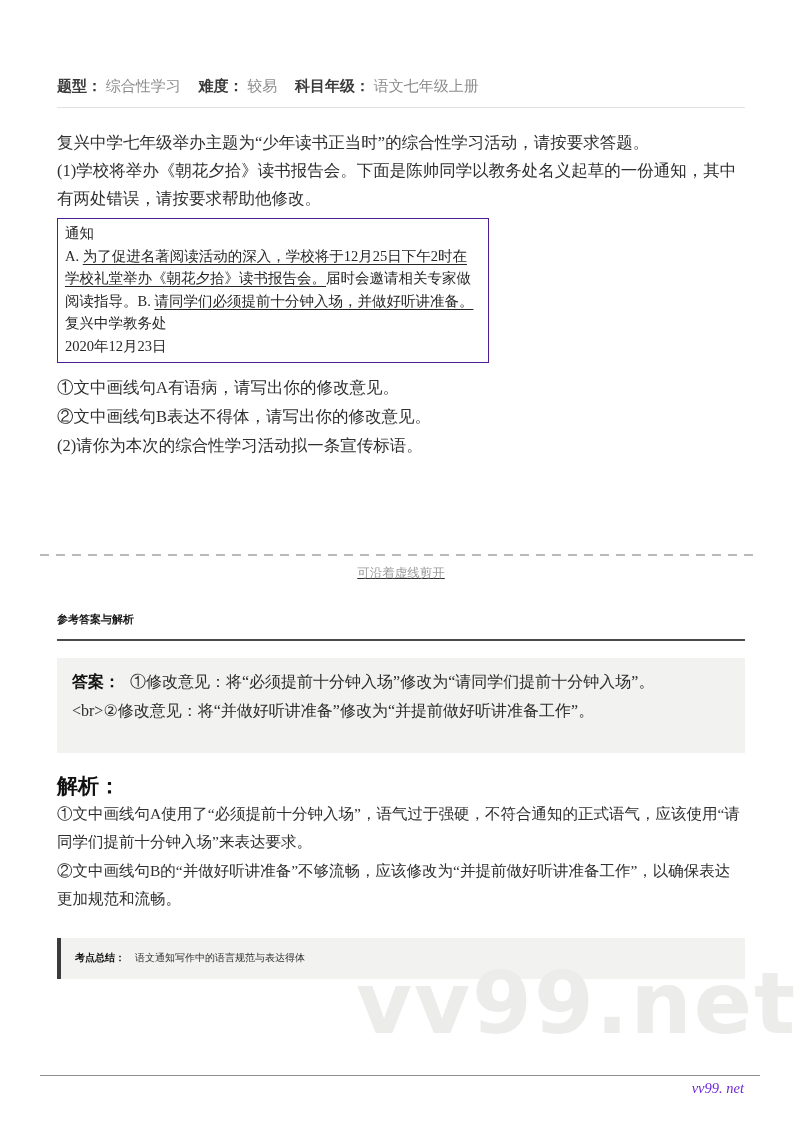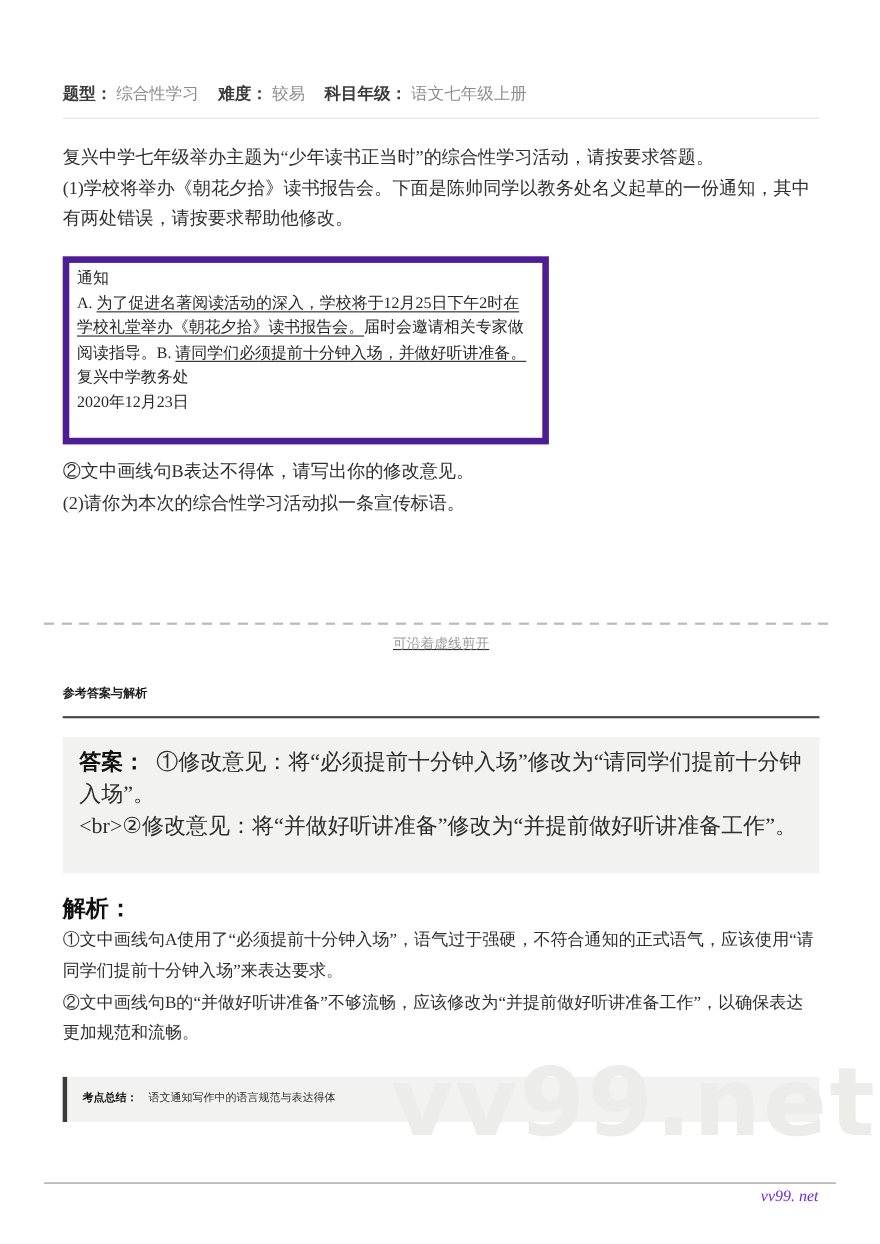--- a/index.html
+++ b/index.html
@@ -20,23 +20,23 @@
     font-weight: bold; color: #3a3a3a;
   }
   .meta-value { color: #8c8c8c; margin-right: 14px; }
   .meta-divider { border-top: 1px solid #e2e2e2; margin-top: 11px; margin-bottom: 21px; }
 
   
   .q-text { font-size: 16.5px; line-height: 28px; color: #2f2f2f; }
 
   .notice-box {
     width: 416px;
-    border: 6px solid #4c1d95;
-    padding: 3px 7px 21px 7px;
-    margin-top: 20px;
+    border: 1px solid #4c1d95;
+    padding: 3px 7px 5px 7px;
+    margin-top: 5px;
     font-size: 14.5px;
     line-height: 22.5px;
     color: #262626;
   }
   .notice-box p { margin: 0; }
   .u { text-decoration: underline; text-underline-offset: 3px; }
 
   .sub-questions { margin-top: 10px; }
   .sub-line { font-size: 16.5px; line-height: 29px; color: #2f2f2f; }
 
@@ -57,21 +57,21 @@
     margin-top: 27px;
     font-family: "Liberation Sans", "DejaVu Sans", sans-serif;
     font-weight: bold; font-size: 11px; color: #1a1a1a; line-height: 22px;
   }
   .section-rule { border-top: 2px solid #4a4a4a; margin-top: 9px; }
 
   .answer-box {
     margin-top: 17px;
     background: #f2f2f1;
     padding: 9px 15px 28px 15px;
-    font-size: 20px; line-height: 29px; color: #2d2d2d;
+    font-size: 16px; line-height: 29px; color: #2d2d2d;
   }
   .inline-label {
     font-family: "Liberation Sans", "DejaVu Sans", sans-serif;
     font-weight: bold; color: #111111; margin-right: 10px;
   }
 
   .analysis-block { margin-top: 21px; }
   .analysis-label {
     font-family: "Liberation Sans", "DejaVu Sans", sans-serif;
     font-weight: bold; font-size: 21px; color: #111111; line-height: 24px;
@@ -126,20 +126,21 @@
     <div class="notice-box">
       <p>通知</p>
       <p>
         <span>A. </span><span class="u">为了促进名著阅读活动的深入，学校将于12月25日下午2时在学校礼堂举办《朝花夕拾》读书报告会。</span><span>届时会邀请相关专家做阅读指导。B. </span><span class="u">请同学们必须提前十分钟入场，并做好听讲准备。</span>
       </p>
       <p>复兴中学教务处</p>
       <p>2020年12月23日</p>
     </div>
 
     <div class="sub-questions">
+      <div class="sub-line">①文中画线句A有语病，请写出你的修改意见。</div>
       <div class="sub-line">②文中画线句B表达不得体，请写出你的修改意见。</div>
       <div class="sub-line">(2)请你为本次的综合性学习活动拟一条宣传标语。</div>
     </div>
 
     <div class="cut-area">
       <div class="cut-line"></div>
       <div class="cut-hint">可沿着虚线剪开</div>
     </div>
 
     <div class="section-heading">参考答案与解析</div>

